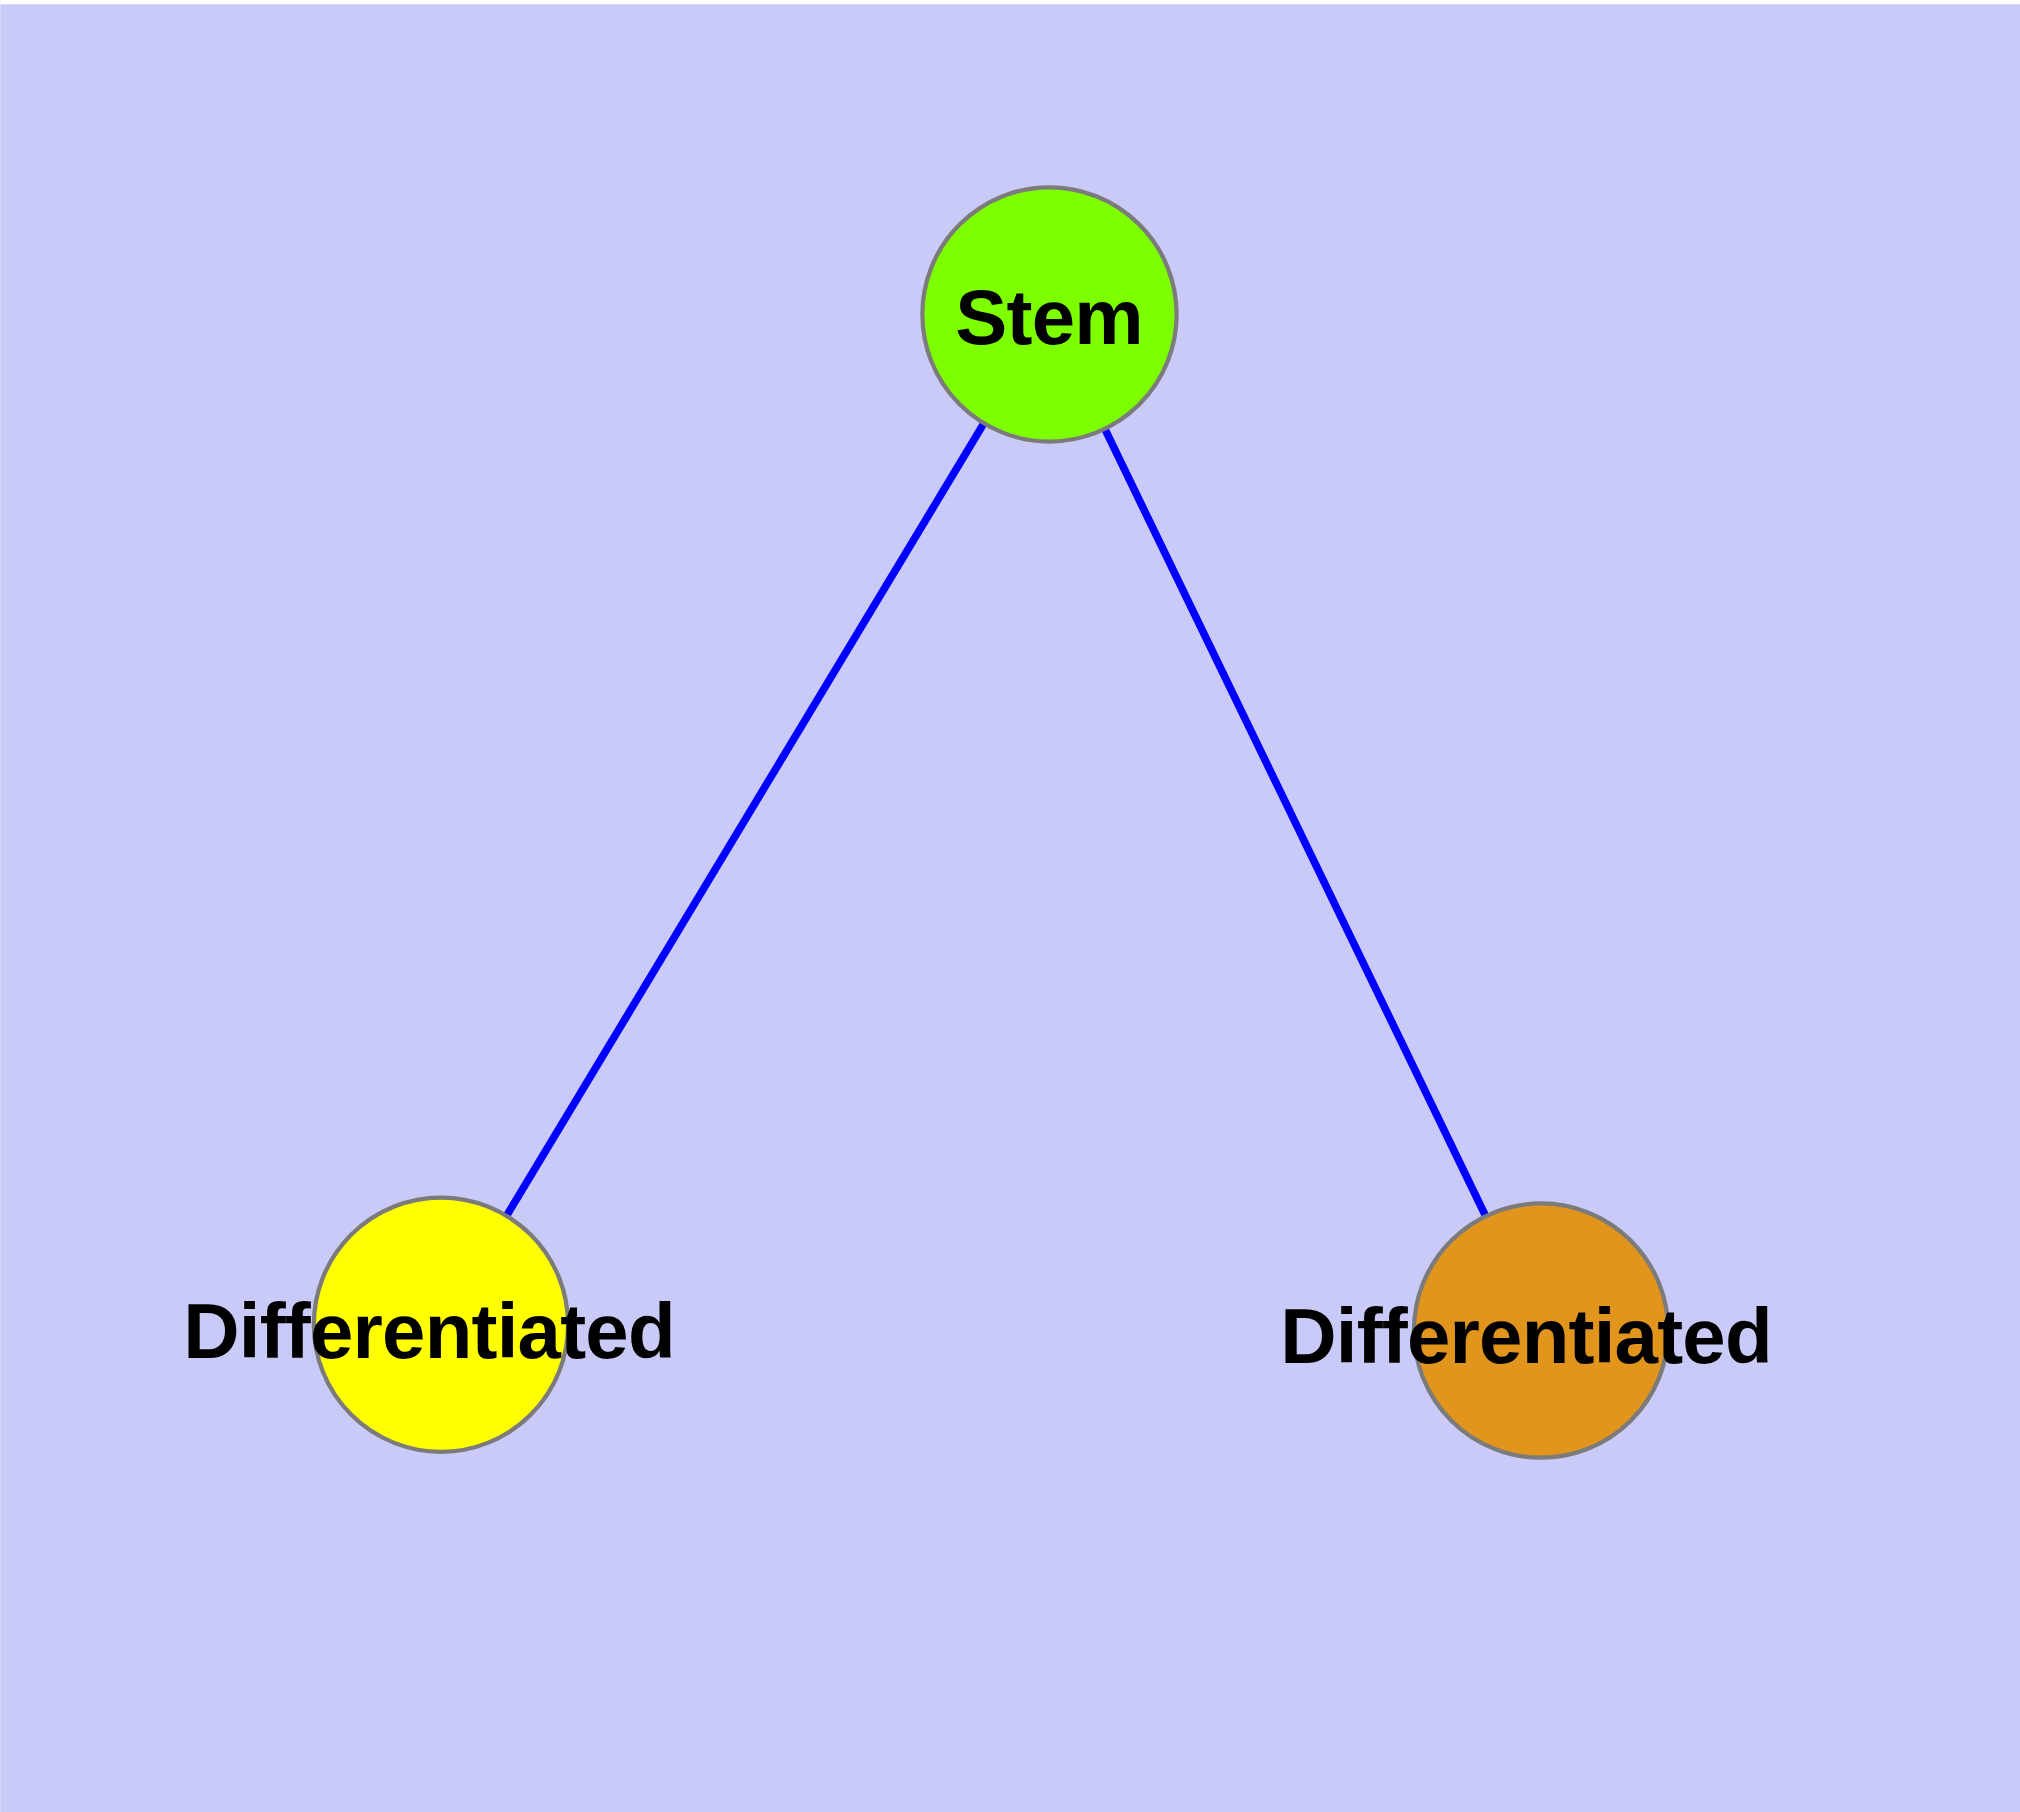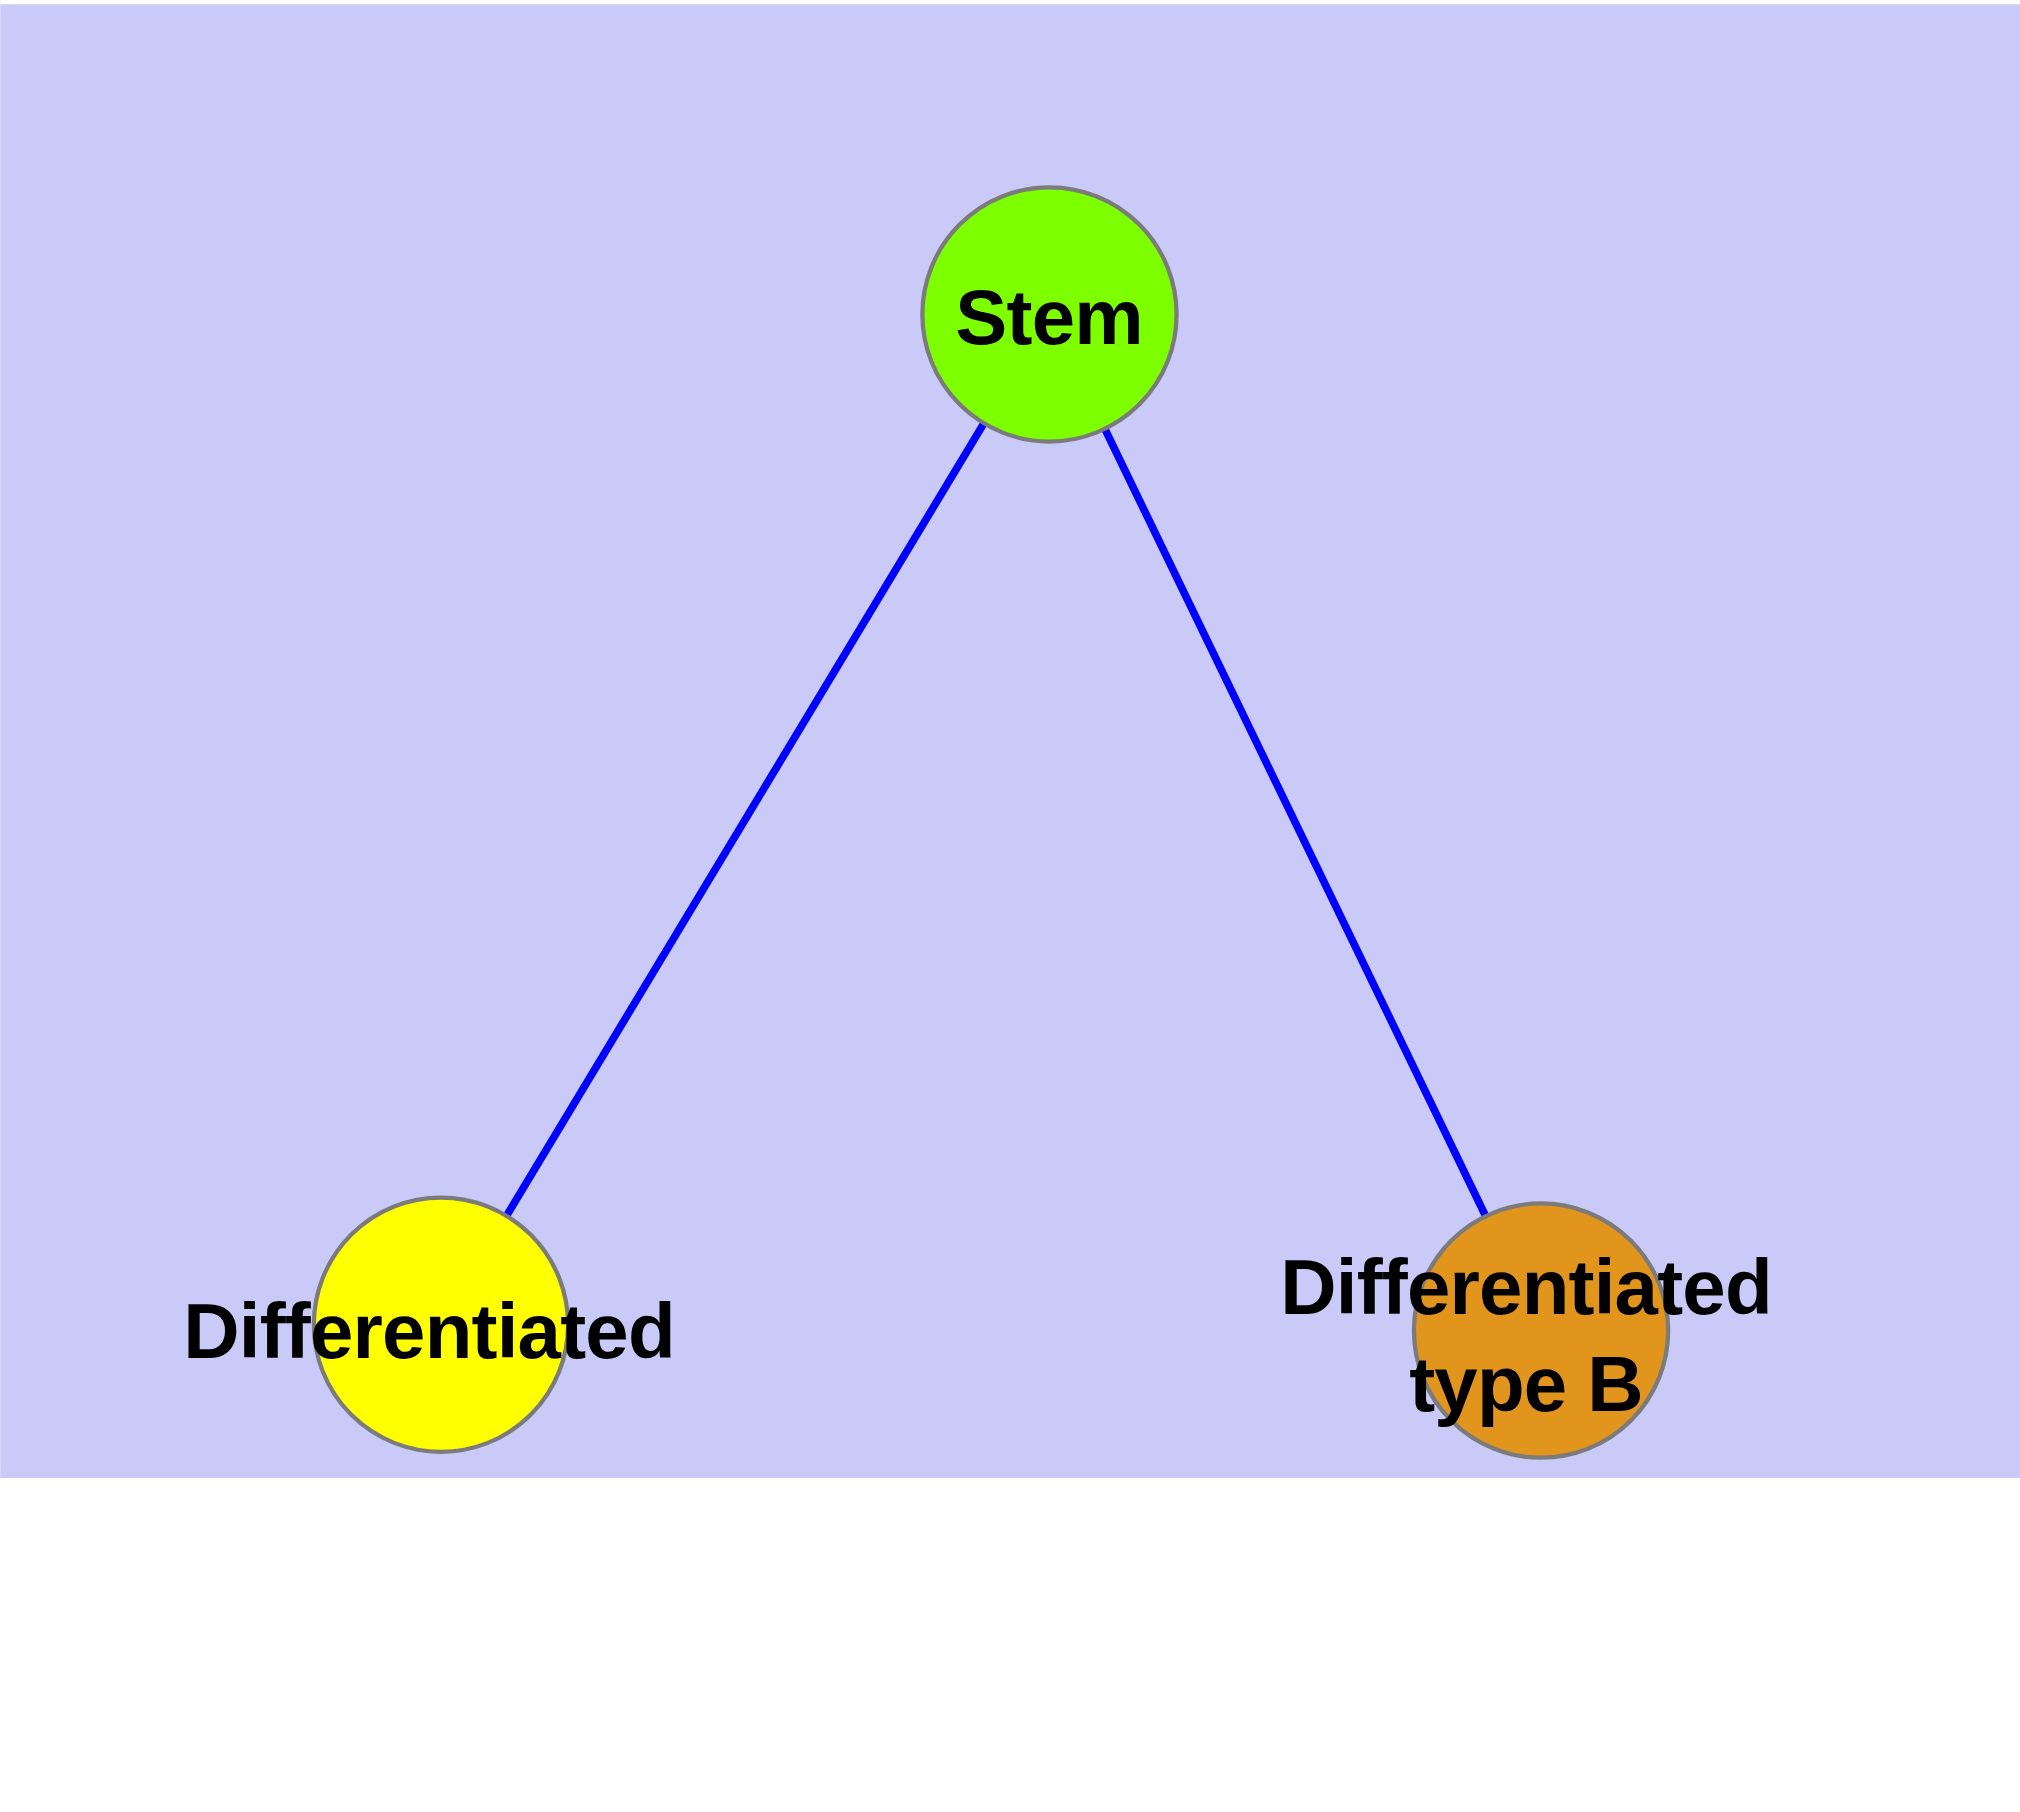--- a/index.html
+++ b/index.html
@@ -3,21 +3,21 @@
 <meta charset="utf-8">
 <style>
   html, body {
     margin: 0;
     padding: 0;
     background: #ffffff;
   }
   .stage {
     position: relative;
     width: 2021px;
-    height: 1478px;
+    height: 1812px;
     overflow: hidden;
     font-family: "Liberation Sans", sans-serif;
   }
   .stage svg {
     position: absolute;
     left: 0;
     top: 0;
     display: block;
   }
   .edge {
@@ -62,16 +62,15 @@
   </svg>
 
   <div class="label" style="left: 1049px; top: 317px;">Stem</div>
 
   <div class="label" style="left: 429px; top: 1331px;">
     <div>Differentiated</div>
   </div>
 
   <div class="label" style="left: 1526px; top: 1336px;">
     <div>Differentiated</div>
-    <div>type B</div>
   </div>
 </div>
 
 
 </body></html>

